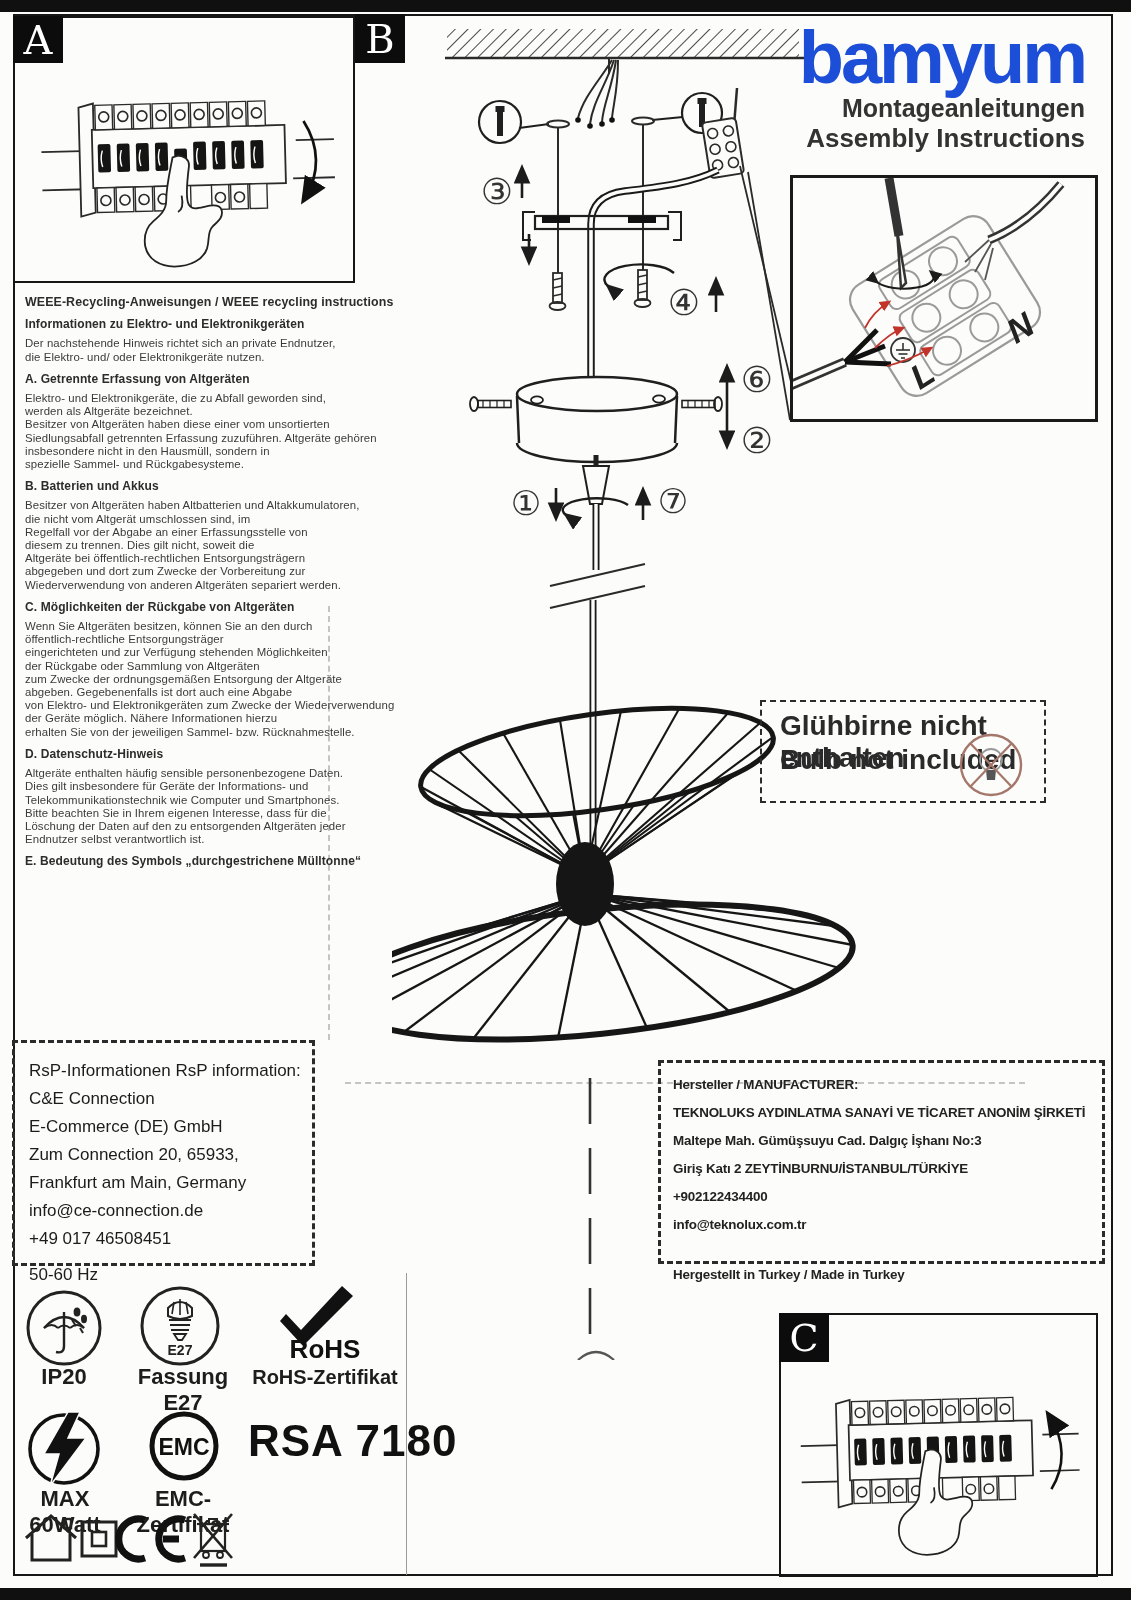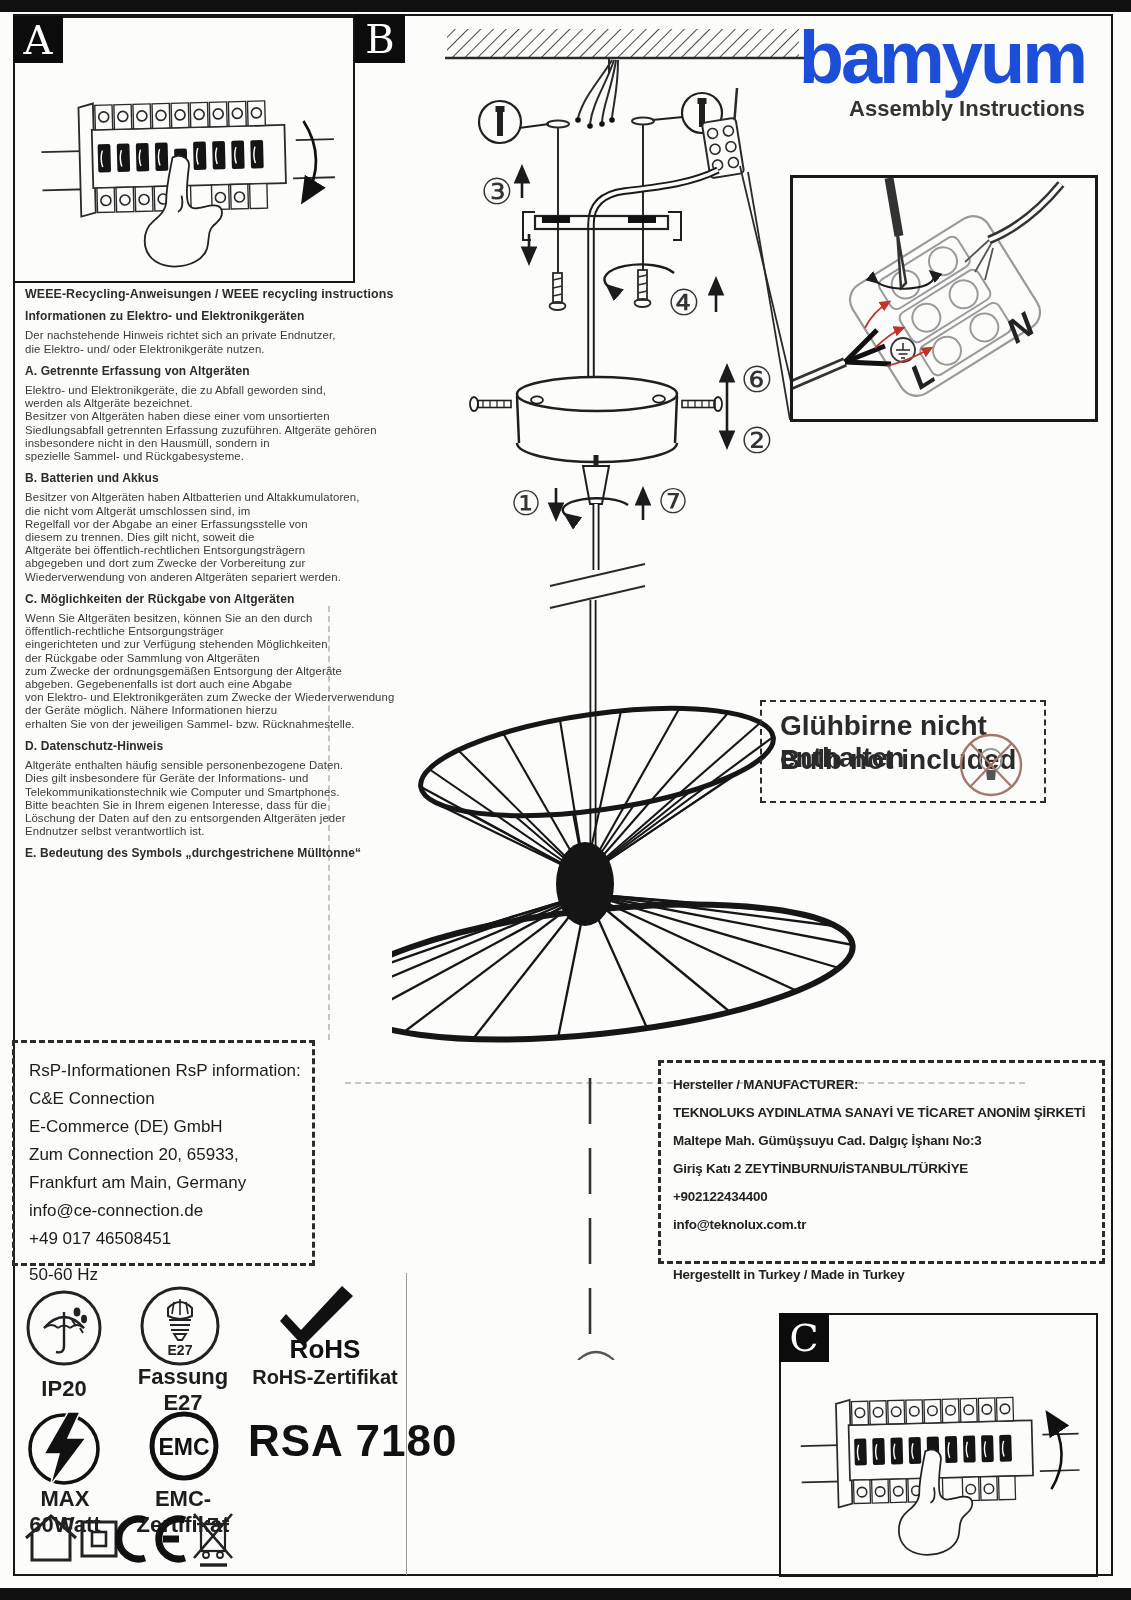--- a/index.html
+++ b/index.html
@@ -5,36 +5,36 @@
   html,body{margin:0;padding:0;background:#e8e8e8;}
   .page{position:relative;width:1131px;height:1600px;background:#fcfcfb;overflow:hidden;
         font-family:"Liberation Sans",sans-serif;color:#222;}
   .abs{position:absolute;}
   .bar{position:absolute;left:0;width:1131px;background:#101010;}
   .pageborder{position:absolute;left:13px;top:14px;width:1100px;height:1562px;border:2px solid #161616;box-sizing:border-box;}
   .panelbox{position:absolute;border:2px solid #161616;box-sizing:border-box;background:transparent;}
   .lbl-sq{position:absolute;background:#0c0c0c;color:#fff;font-family:"DejaVu Serif",serif;
           display:flex;align-items:center;justify-content:center;font-size:40px;}
   
-  .weee{position:absolute;left:25px;top:288px;width:408px;font-size:11.4px;line-height:13.2px;color:#3a3a3a;letter-spacing:.1px;}
+  .weee{position:absolute;left:25px;top:296px;width:408px;font-size:11.4px;line-height:13.2px;color:#3a3a3a;letter-spacing:.1px;}
   .w-title{font-weight:bold;font-size:12.4px;color:#2c2c2c;}
   .w-head{font-weight:bold;font-size:12px;color:#2c2c2c;margin-top:9px;}
   .w-body{margin-top:6px;white-space:pre-line;}
   
   .dashbox{position:absolute;border:3px dashed #2b2b2b;box-sizing:border-box;}
   .rsp{left:12px;top:1040px;width:303px;height:226px;padding:14px 0 0 14px;font-size:17px;line-height:28px;color:#1c1c1c;}
   .manu{left:658px;top:1060px;width:447px;height:204px;padding:8px 0 0 12px;font-weight:bold;
         font-size:13.4px;line-height:28px;color:#222;letter-spacing:-0.2px;}
   .bulbnote{left:760px;top:700px;width:286px;height:103px;border-width:2px;}
   .bulbnote .t{position:absolute;left:18px;font-weight:bold;color:#2a2a2a;font-size:28px;}
   
   .brand{position:absolute;right:46px;top:22px;text-align:right;}
   .brand .logo{font-weight:bold;font-size:74px;line-height:72px;letter-spacing:-3px;color:#1d4ed8;}
   .brand .s1{font-weight:bold;font-size:25px;line-height:29px;color:#333;}
-  .brand .s2{font-weight:bold;font-size:22px;line-height:30px;color:#333;}
+  .brand .s2{font-weight:bold;font-size:26px;line-height:30px;color:#333;}
   .detailbox{position:absolute;left:790px;top:175px;width:308px;height:247px;border:3px solid #1a1a1a;background:#fcfcfb;box-sizing:border-box;}
   
   .certlab{position:absolute;font-weight:bold;color:#1d1d1d;text-align:center;font-size:22px;}
   .model{position:absolute;left:248px;top:1416px;font-weight:bold;font-size:44px;letter-spacing:1px;color:#111;}
   .fold{position:absolute;border:0;}
   svg{display:block;}
   svg text{font-family:"Liberation Sans",sans-serif;}
   .step{font-family:"DejaVu Sans",sans-serif;fill:#333;}
 </style>
 </head>
@@ -378,20 +378,21 @@
 Dies gilt insbesondere für Geräte der Informations- und
 Telekommunikationstechnik wie Computer und Smartphones.
  Bitte beachten Sie in Ihrem eigenen Interesse, dass für die
 Löschung der Daten auf den zu entsorgenden Altgeräten jeder
 Endnutzer selbst verantwortlich ist.</div>
     <div class="w-head">E. Bedeutung des Symbols „durchgestrichene Mülltonne“</div>
   </div>
 
   <div class="brand">
     <div class="logo">bamyum</div>
+    <div class="s1">Montageanleitungen</div>
     <div class="s2">Assembly Instructions</div>
   </div>
 
   <div class="detailbox">
     <svg width="302" height="241" viewBox="0 0 302 241">
       <defs>
         <marker id="ahr" markerWidth="8" markerHeight="8" refX="5" refY="3" orient="auto">
           <path d="M0,0 L6.5,3 L0,6 Z" fill="#c23329"></path>
         </marker>
         <marker id="ah3" markerWidth="8" markerHeight="8" refX="5" refY="3" orient="auto">
@@ -484,21 +485,21 @@
   <svg class="abs" style="left:24px;top:1288px;" width="80" height="80" viewBox="0 0 80 80">
     <circle cx="40" cy="40" r="36" stroke="#222" stroke-width="3" fill="none"></circle>
     <path d="M20,40 Q40,18 60,40" stroke="#222" stroke-width="2.4" fill="none"></path>
     <path d="M20,40 Q28,34 34,40 M34,40 Q40,35 46,40 M46,40 Q53,34 60,40" stroke="#222" stroke-width="1.8" fill="none"></path>
     <path d="M40,24 L40,58 Q40,66 32,64" stroke="#222" stroke-width="2.4" fill="none"></path>
     <ellipse cx="53" cy="24" rx="3.4" ry="4.6" fill="#222"></ellipse>
     <ellipse cx="60" cy="31" rx="3" ry="4.2" fill="#222"></ellipse>
     <line x1="48" y1="32" x2="52" y2="38" stroke="#222" stroke-width="2"></line>
     <line x1="56" y1="40" x2="59" y2="45" stroke="#222" stroke-width="2"></line>
   </svg>
-  <div class="certlab" style="left:23px;top:1364px;width:82px;margin-top:12px;">IP20</div>
+  <div class="certlab" style="left:23px;top:1364px;width:82px;">IP20</div>
 
   <svg class="abs" style="left:138px;top:1284px;" width="84" height="84" viewBox="0 0 84 84">
     <circle cx="42" cy="42" r="38" stroke="#222" stroke-width="3" fill="none"></circle>
     <path d="M30,24 Q42,12 54,24 L54,32 Q42,38 30,32 Z" stroke="#222" stroke-width="2" fill="none"></path>
     <path d="M36,18 L34,30 M42,15 L42,31 M48,18 L50,30" stroke="#222" stroke-width="1.6"></path>
     <line x1="31" y1="36" x2="53" y2="36" stroke="#222" stroke-width="2"></line>
     <line x1="32" y1="41" x2="52" y2="41" stroke="#222" stroke-width="2"></line>
     <line x1="33" y1="46" x2="51" y2="46" stroke="#222" stroke-width="2"></line>
     <path d="M36,50 L48,50 L44,56 L40,56 Z" stroke="#222" stroke-width="1.8" fill="none"></path>
     <text x="42" y="71" font-size="14" font-weight="bold" text-anchor="middle" fill="#222">E27</text>

